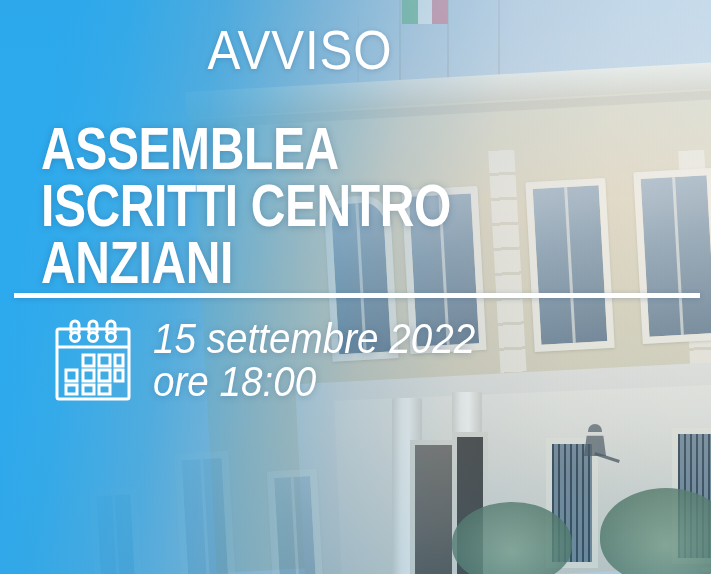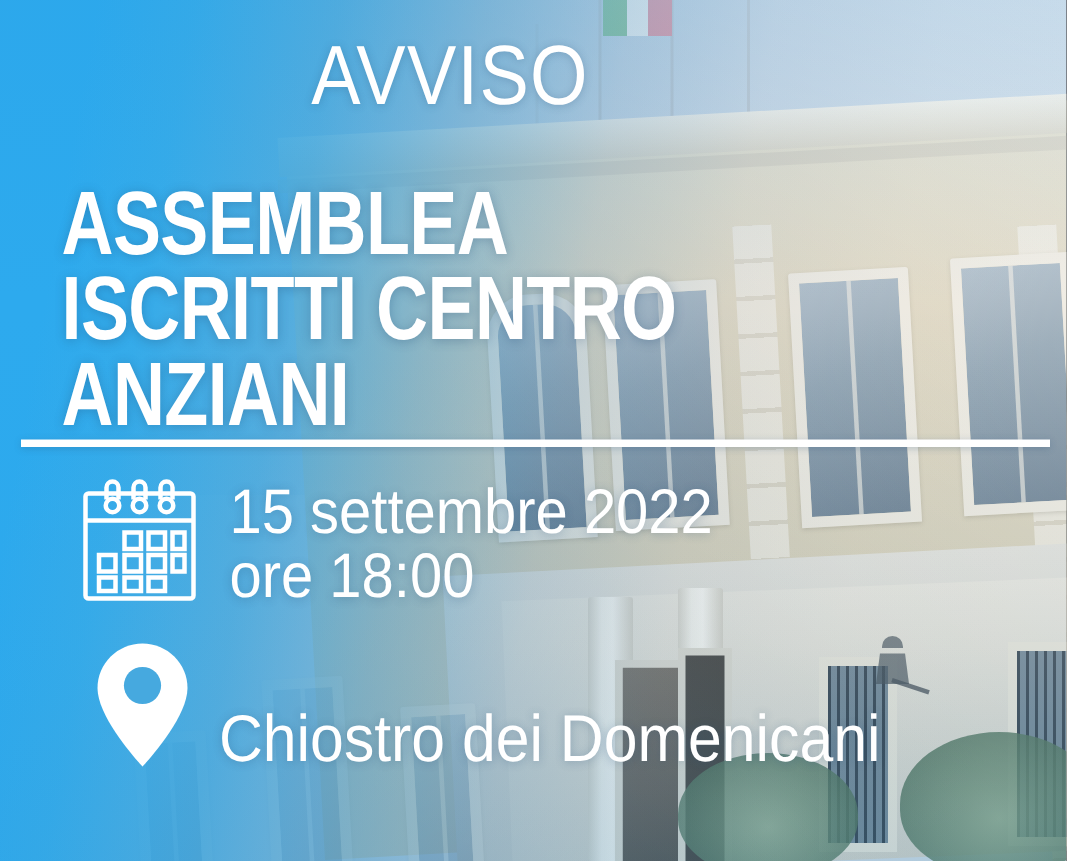--- a/index.html
+++ b/index.html
@@ -260,21 +260,22 @@
     position: absolute;
     left: 14px; top: 293px;
     width: 686px; height: 5px;
     background: #ffffff;
     box-shadow: 0 1px 5px rgba(40,80,120,.25);
   }
 
   .info-row {
     position: absolute;
     display: flex;
-    align-items: flex-end;
+    align-items: flex-start;
+    font-style: italic;
   }
   .row-date { left: 47px; top: 317px; }
   .row-place { left: 60px; top: 425px; }
 
   .icon-slot {
     flex: 0 0 auto;
     display: flex;
     align-items: center;
     justify-content: center;
   }
@@ -422,24 +423,15 @@
             <rect x="46" y="66" width="11" height="9"></rect>
           </g>
         </svg>
       </div>
       <div class="info-text date-text">
         <span class="ln">15 settembre 2022</span>
         <span class="ln">ore 18:00</span>
       </div>
     </div>
 
-    <div class="info-row row-place">
-      <div class="icon-slot pin-slot">
-        <svg width="62" height="86" viewBox="0 0 62 86" aria-hidden="true">
-          <path d="M31 2 C14.5 2 1 15.3 1 31.7 C1 52.5 31 84 31 84 C31 84 61 52.5 61 31.7 C61 15.3 47.5 2 31 2 Z" fill="#ffffff"></path>
-          <circle cx="31" cy="30" r="12.4" fill="#46a9df"></circle>
-        </svg>
-      </div>
-      <div class="info-text place-text">Chiostro dei Domenicani</div>
-    </div>
 
   </div>
 </div>
 
 </body></html>

